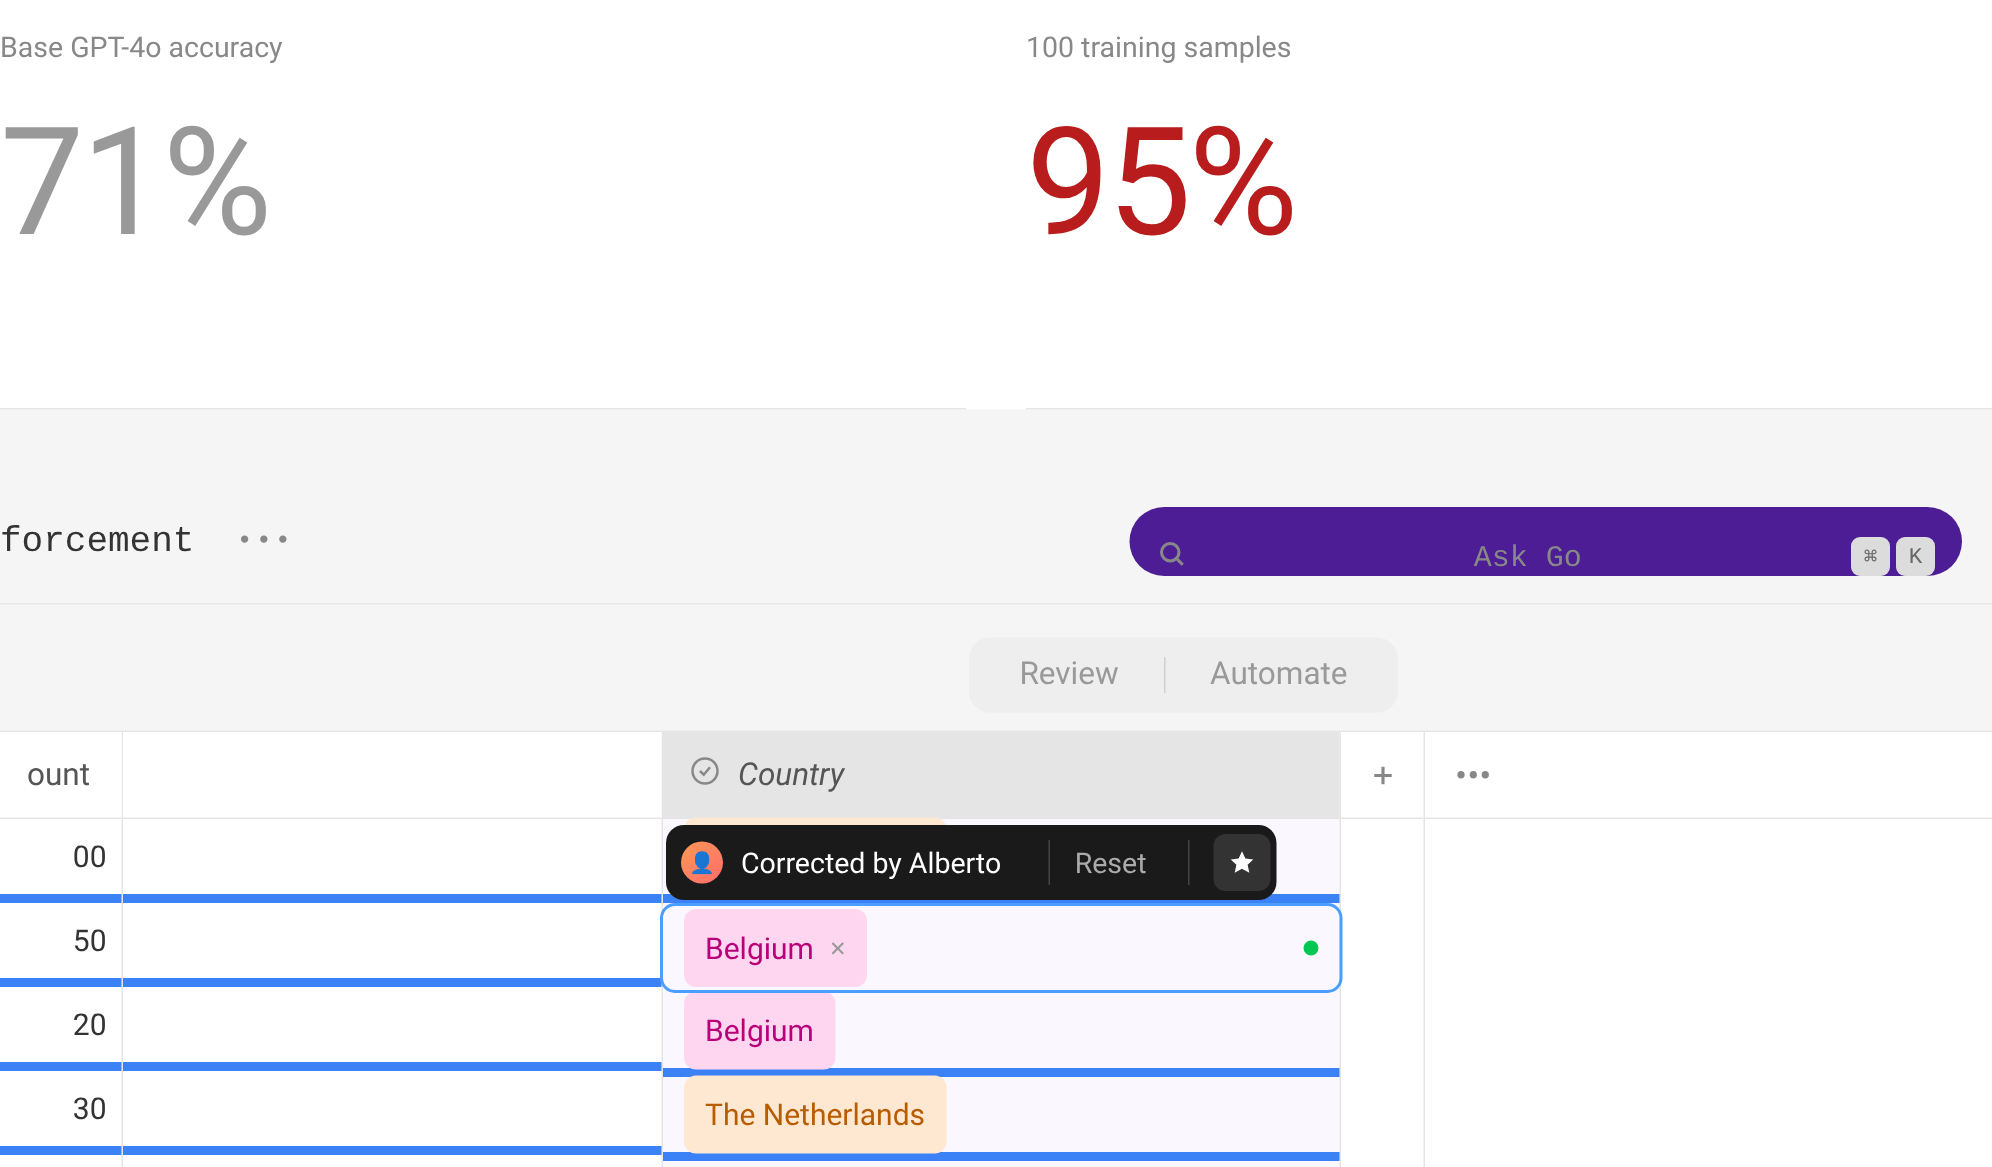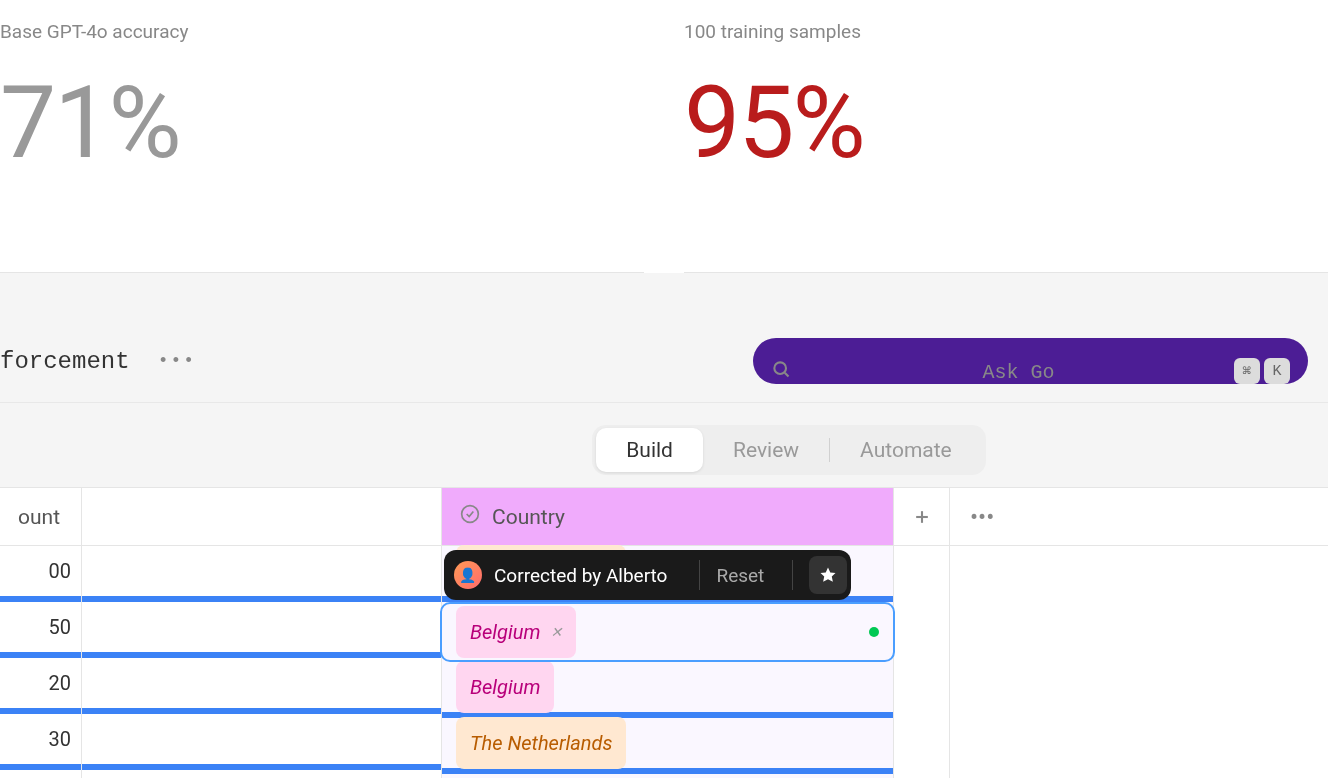--- a/index.html
+++ b/index.html
@@ -182,21 +182,22 @@
       height: 58px;
       display: flex;
       align-items: center;
       padding: 0 18px;
       font-size: 21px;
       color: #555;
       border-bottom: 1px solid #e5e5e5;
       background: #ffffff;
     }
     .col-country .table-header {
-      background: #f0abfc;
+      background: #e5e5e5;
+      font-style: italic;
     }
     .header-icon {
       margin-right: 12px;
       color: #888;
     }
     
     .table-cell {
       height: 56px;
       display: flex;
       align-items: center;
@@ -209,21 +210,20 @@
       justify-content: flex-end;
       padding-right: 10px;
     }
     
     .tag {
       padding: 14px 14px;
       border-radius: 8px;
       font-size: 20px;
       display: inline-flex;
       align-items: center;
-      font-style: italic;
     }
     .tag-orange {
       background: #ffe8d1;
       color: #b85c00;
     }
     .tag-pink {
       background: #ffd6f0;
       color: #b8007a;
     }
     .tag-close {
@@ -349,21 +349,20 @@
       <span class="search-placeholder">Ask Go</span>
       <div class="search-shortcut">
         <span class="shortcut-key">⌘</span>
         <span class="shortcut-key">K</span>
       </div>
     </div>
   </div>
 
   <div class="tabs-container">
     <div class="tabs">
-      <div class="tab active">Build</div>
       <div class="tab">Review</div>
       <div class="tab-divider"></div>
       <div class="tab">Automate</div>
     </div>
   </div>
 
   <div class="table-section">
     <div class="col-amount">
       <div class="table-header">ount</div>
       <div class="table-cell">00</div>

